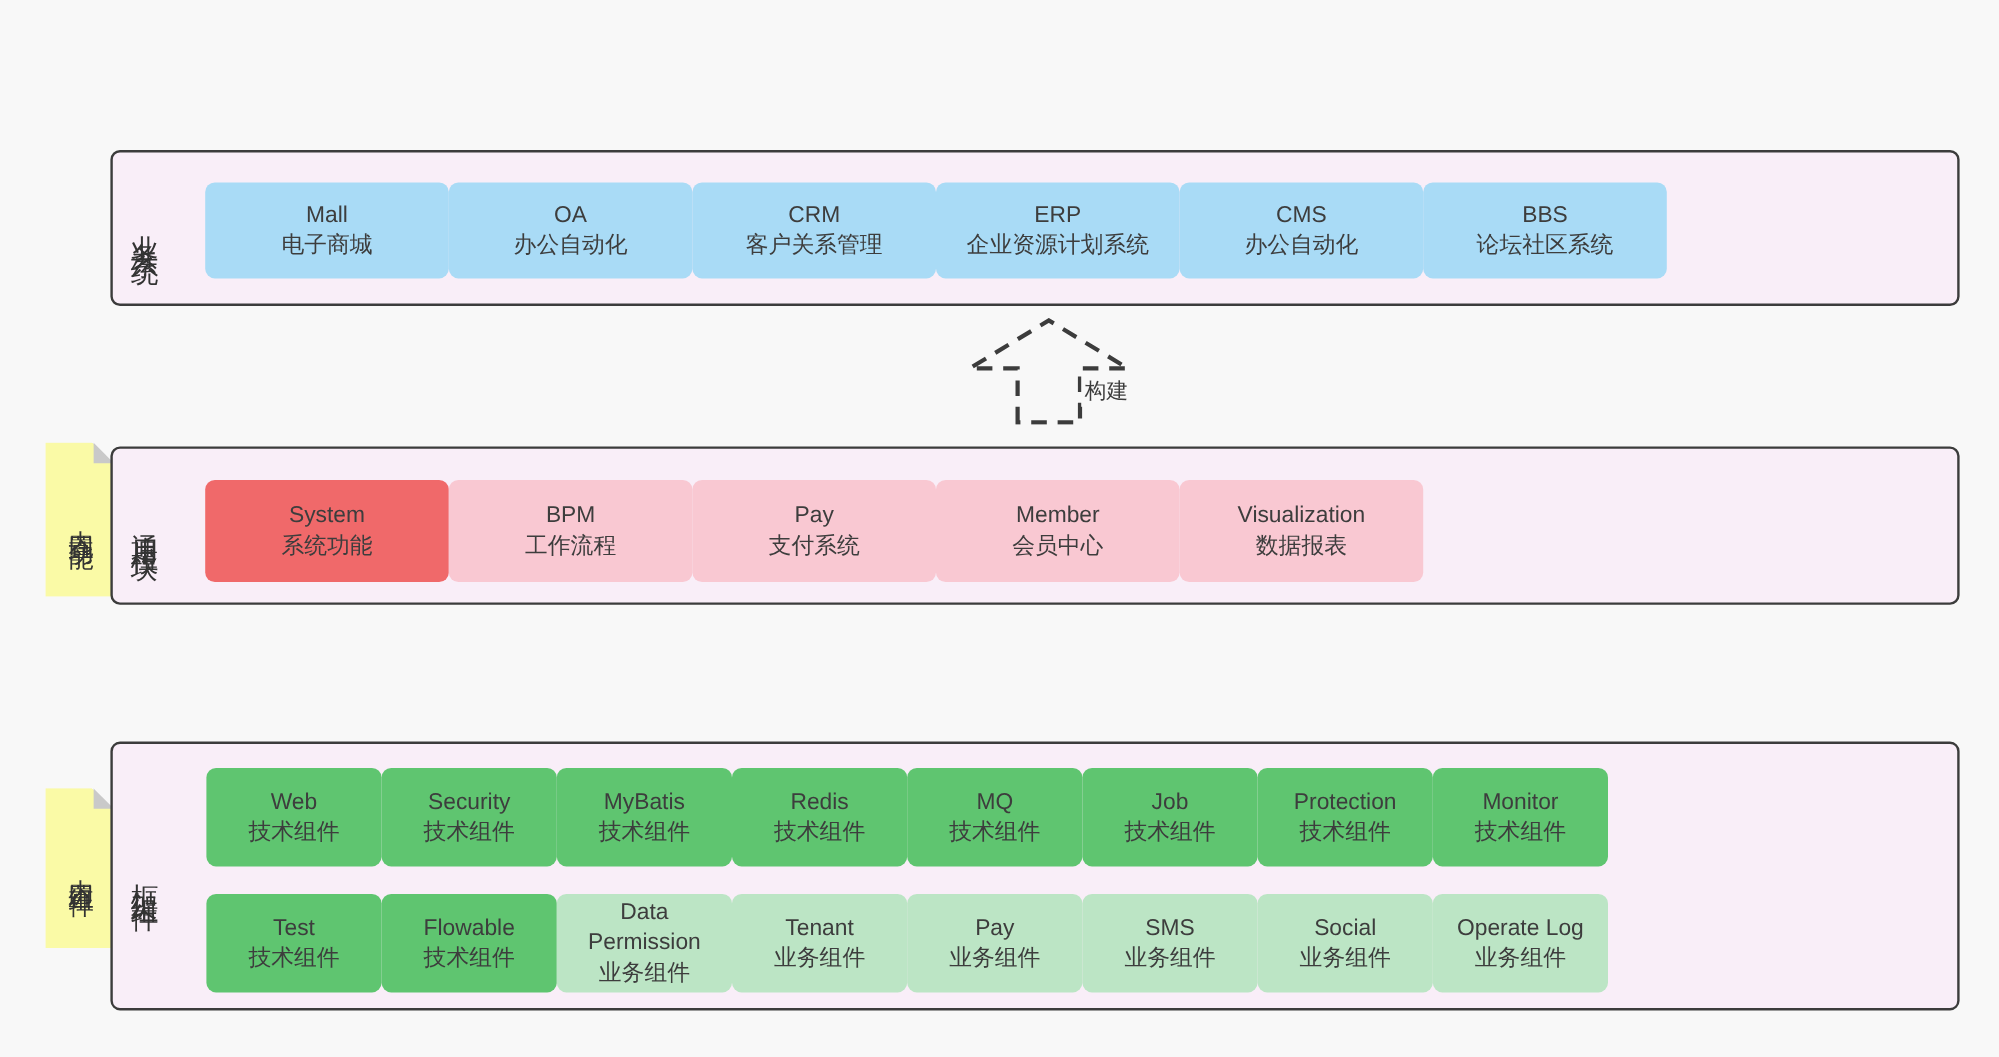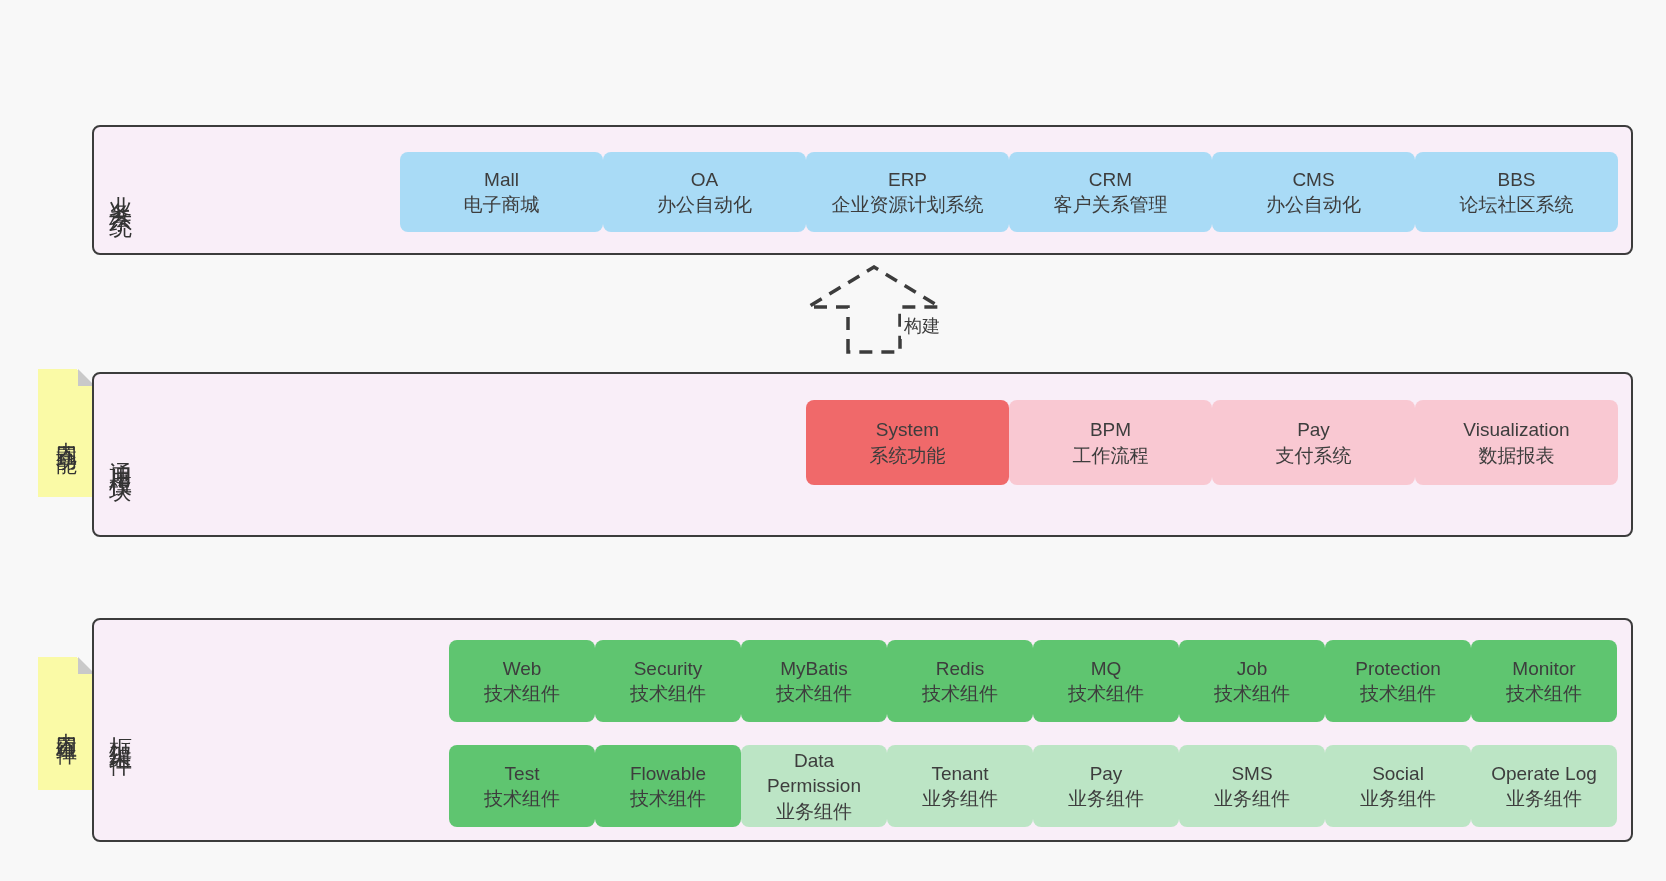--- a/index.html
+++ b/index.html
@@ -19,40 +19,40 @@
   .band{
     position:absolute;
     left:92px;width:1541px;
     box-sizing:border-box;
     background:var(--band-bg,#f9eef8);
     border:2px solid var(--band-border,#3c3c3c);
     border-radius:8px;
     z-index:1;
   }
   .band1{top:125px;height:130px;}
-  .band2{top:372px;height:165px;}
+  .band2{top:372px;height:132px;}
   .band3{top:618px;height:224px;}
 
   .band-label{
     position:absolute;
     left:12px;top:50%;
     transform:translateY(-50%);
     writing-mode:vertical-rl;
     text-orientation:upright;
     font-size:23px;
     letter-spacing:6px;
     color:#333;
     white-space:nowrap;
   }
 
   .row{
     position:absolute;
     left:60px;right:13px;
     display:flex;
-    justify-content:flex-end;
+    justify-content:flex-start;
     padding-left:17px;
   }
   .row-b1{top:25px;height:80px;}
   .row-b2{top:26px;height:85px;}
   .row-b3a{top:20px;height:82px;}
   .row-b3b{top:125px;height:82px;}
   .band3 .row{left:61px;right:14px;}
 
   
   .box{
@@ -150,26 +150,26 @@
     <div class="row row-b1">
       <div class="box wide blue">
         <span>Mall</span>
         <span>电子商城</span>
       </div>
       <div class="box wide blue">
         <span>OA</span>
         <span>办公自动化</span>
       </div>
       <div class="box wide blue">
+        <span>CRM</span>
+        <span>客户关系管理</span>
+      </div>
+      <div class="box wide blue">
         <span>ERP</span>
         <span>企业资源计划系统</span>
-      </div>
-      <div class="box wide blue">
-        <span>CRM</span>
-        <span>客户关系管理</span>
       </div>
       <div class="box wide blue">
         <span>CMS</span>
         <span>办公自动化</span>
       </div>
       <div class="box wide blue">
         <span>BBS</span>
         <span>论坛社区系统</span>
       </div>
     </div>
@@ -191,20 +191,24 @@
       </div>
       <div class="box wide pink">
         <span>BPM</span>
         <span>工作流程</span>
       </div>
       <div class="box wide pink">
         <span>Pay</span>
         <span>支付系统</span>
       </div>
       <div class="box wide pink">
+        <span>Member</span>
+        <span>会员中心</span>
+      </div>
+      <div class="box wide pink">
         <span>Visualization</span>
         <span>数据报表</span>
       </div>
     </div>
   </section>
 
 
   <section class="band band3">
     <div class="band-label">框架组件</div>
     <div class="row row-b3a">

